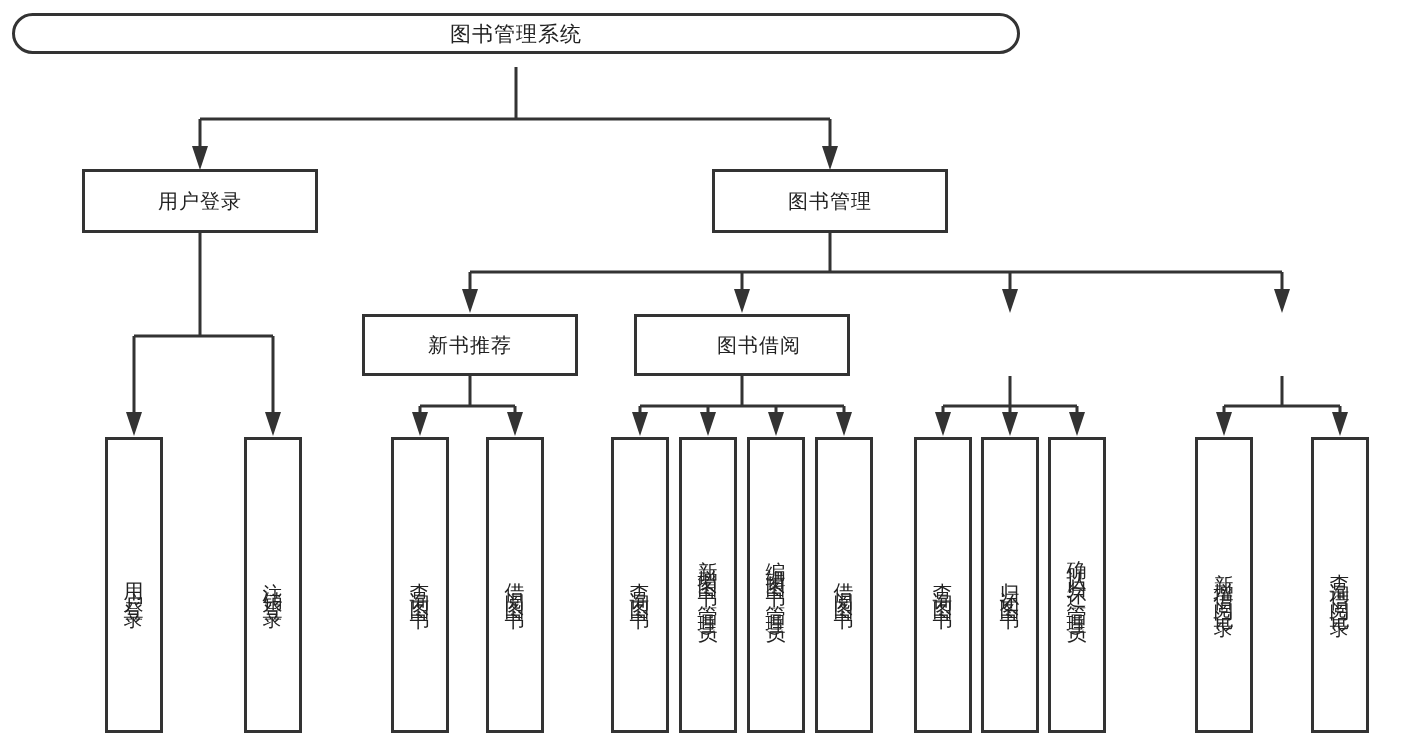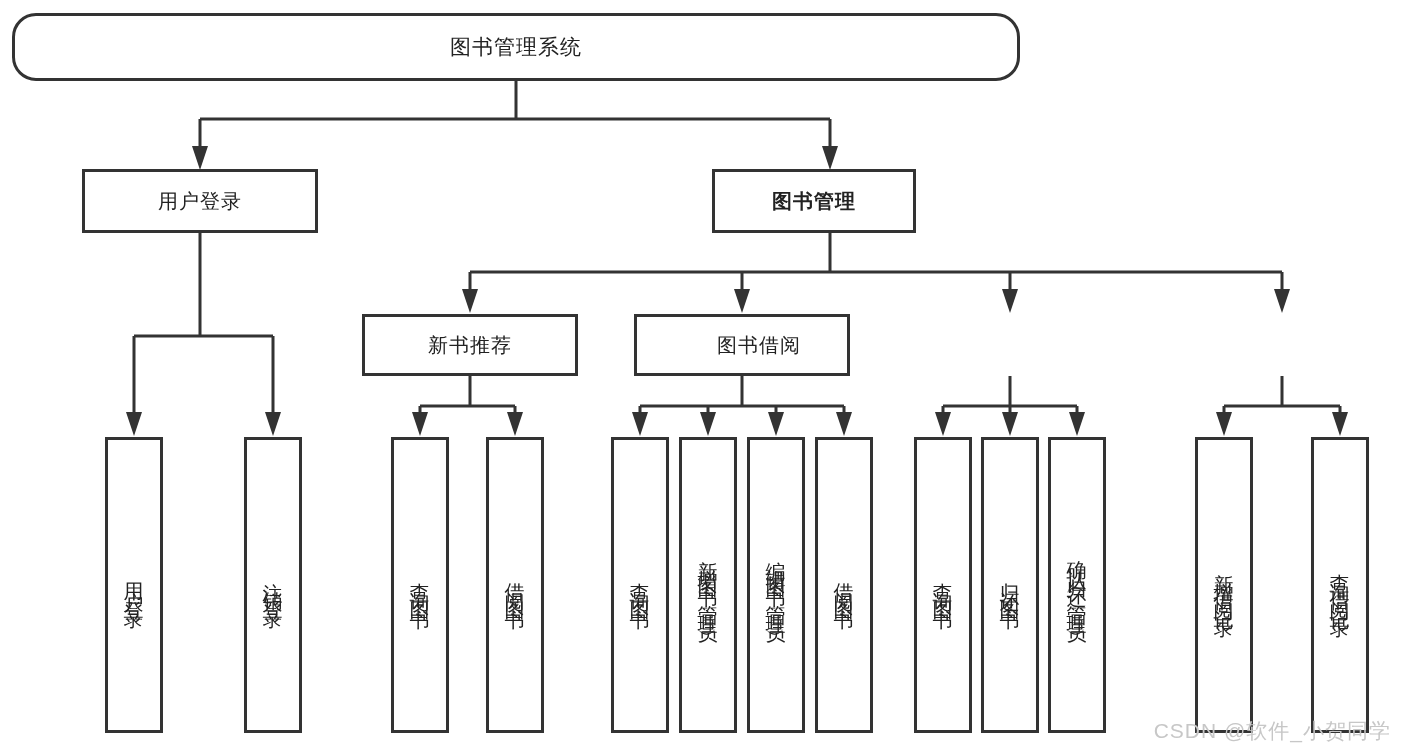--- a/index.html
+++ b/index.html
@@ -30,23 +30,23 @@
     border: 3px solid #333333;
     display: flex;
     align-items: center;
     justify-content: center;
     font-size: 20px;
     color: #222222;
     letter-spacing: 1px;
     white-space: nowrap;
   }
 
-  #n-root           { left: 12px;   top: 13px;  width: 1008px; height: 68px; font-size: 21px; border-radius: 24px; }
+  #n-root           { left: 12px;   top: 13px;  width: 1008px; height: 41px; font-size: 21px; border-radius: 24px; }
   #n-user-login     { left: 82px;   top: 169px; width: 236px;  height: 64px; }
-  #n-book-mgmt      { left: 712px;  top: 169px; width: 204px;  height: 64px; font-weight: bold; }
+  #n-book-mgmt      { left: 712px;  top: 169px; width: 236px;  height: 64px; }
   #n-new-books      { left: 362px;  top: 314px; width: 216px;  height: 62px; font-family: Liberation Serif, serif; }
   #n-book-borrow    { left: 634px;  top: 314px; width: 216px;  height: 62px; padding-left: 34px; }
   #n-current-borrow { left: 902px;  top: 314px; width: 216px;  height: 62px; }
   #n-borrow-records { left: 1174px; top: 314px; width: 216px;  height: 62px; }
 
   .leaf {
     position: absolute;
     z-index: 2;
     top: 437px;
     width: 58px;
@@ -151,15 +151,14 @@
   <div class="leaf" id="l-bb2">编辑图书（管理员）</div>
   <div class="leaf" id="l-bb3">借阅图书</div>
 
   <div class="leaf" id="l-cb0">查询图书</div>
   <div class="leaf" id="l-cb1">归还图书</div>
   <div class="leaf" id="l-cb2">确认归还（管理员）</div>
 
   <div class="leaf" id="l-br0">新增借阅记录</div>
   <div class="leaf" id="l-br1">查询借阅记录</div>
 
-  <div class="watermark">CSDN @软件_小贺同学</div>
 
 </div>
 
 </body></html>

